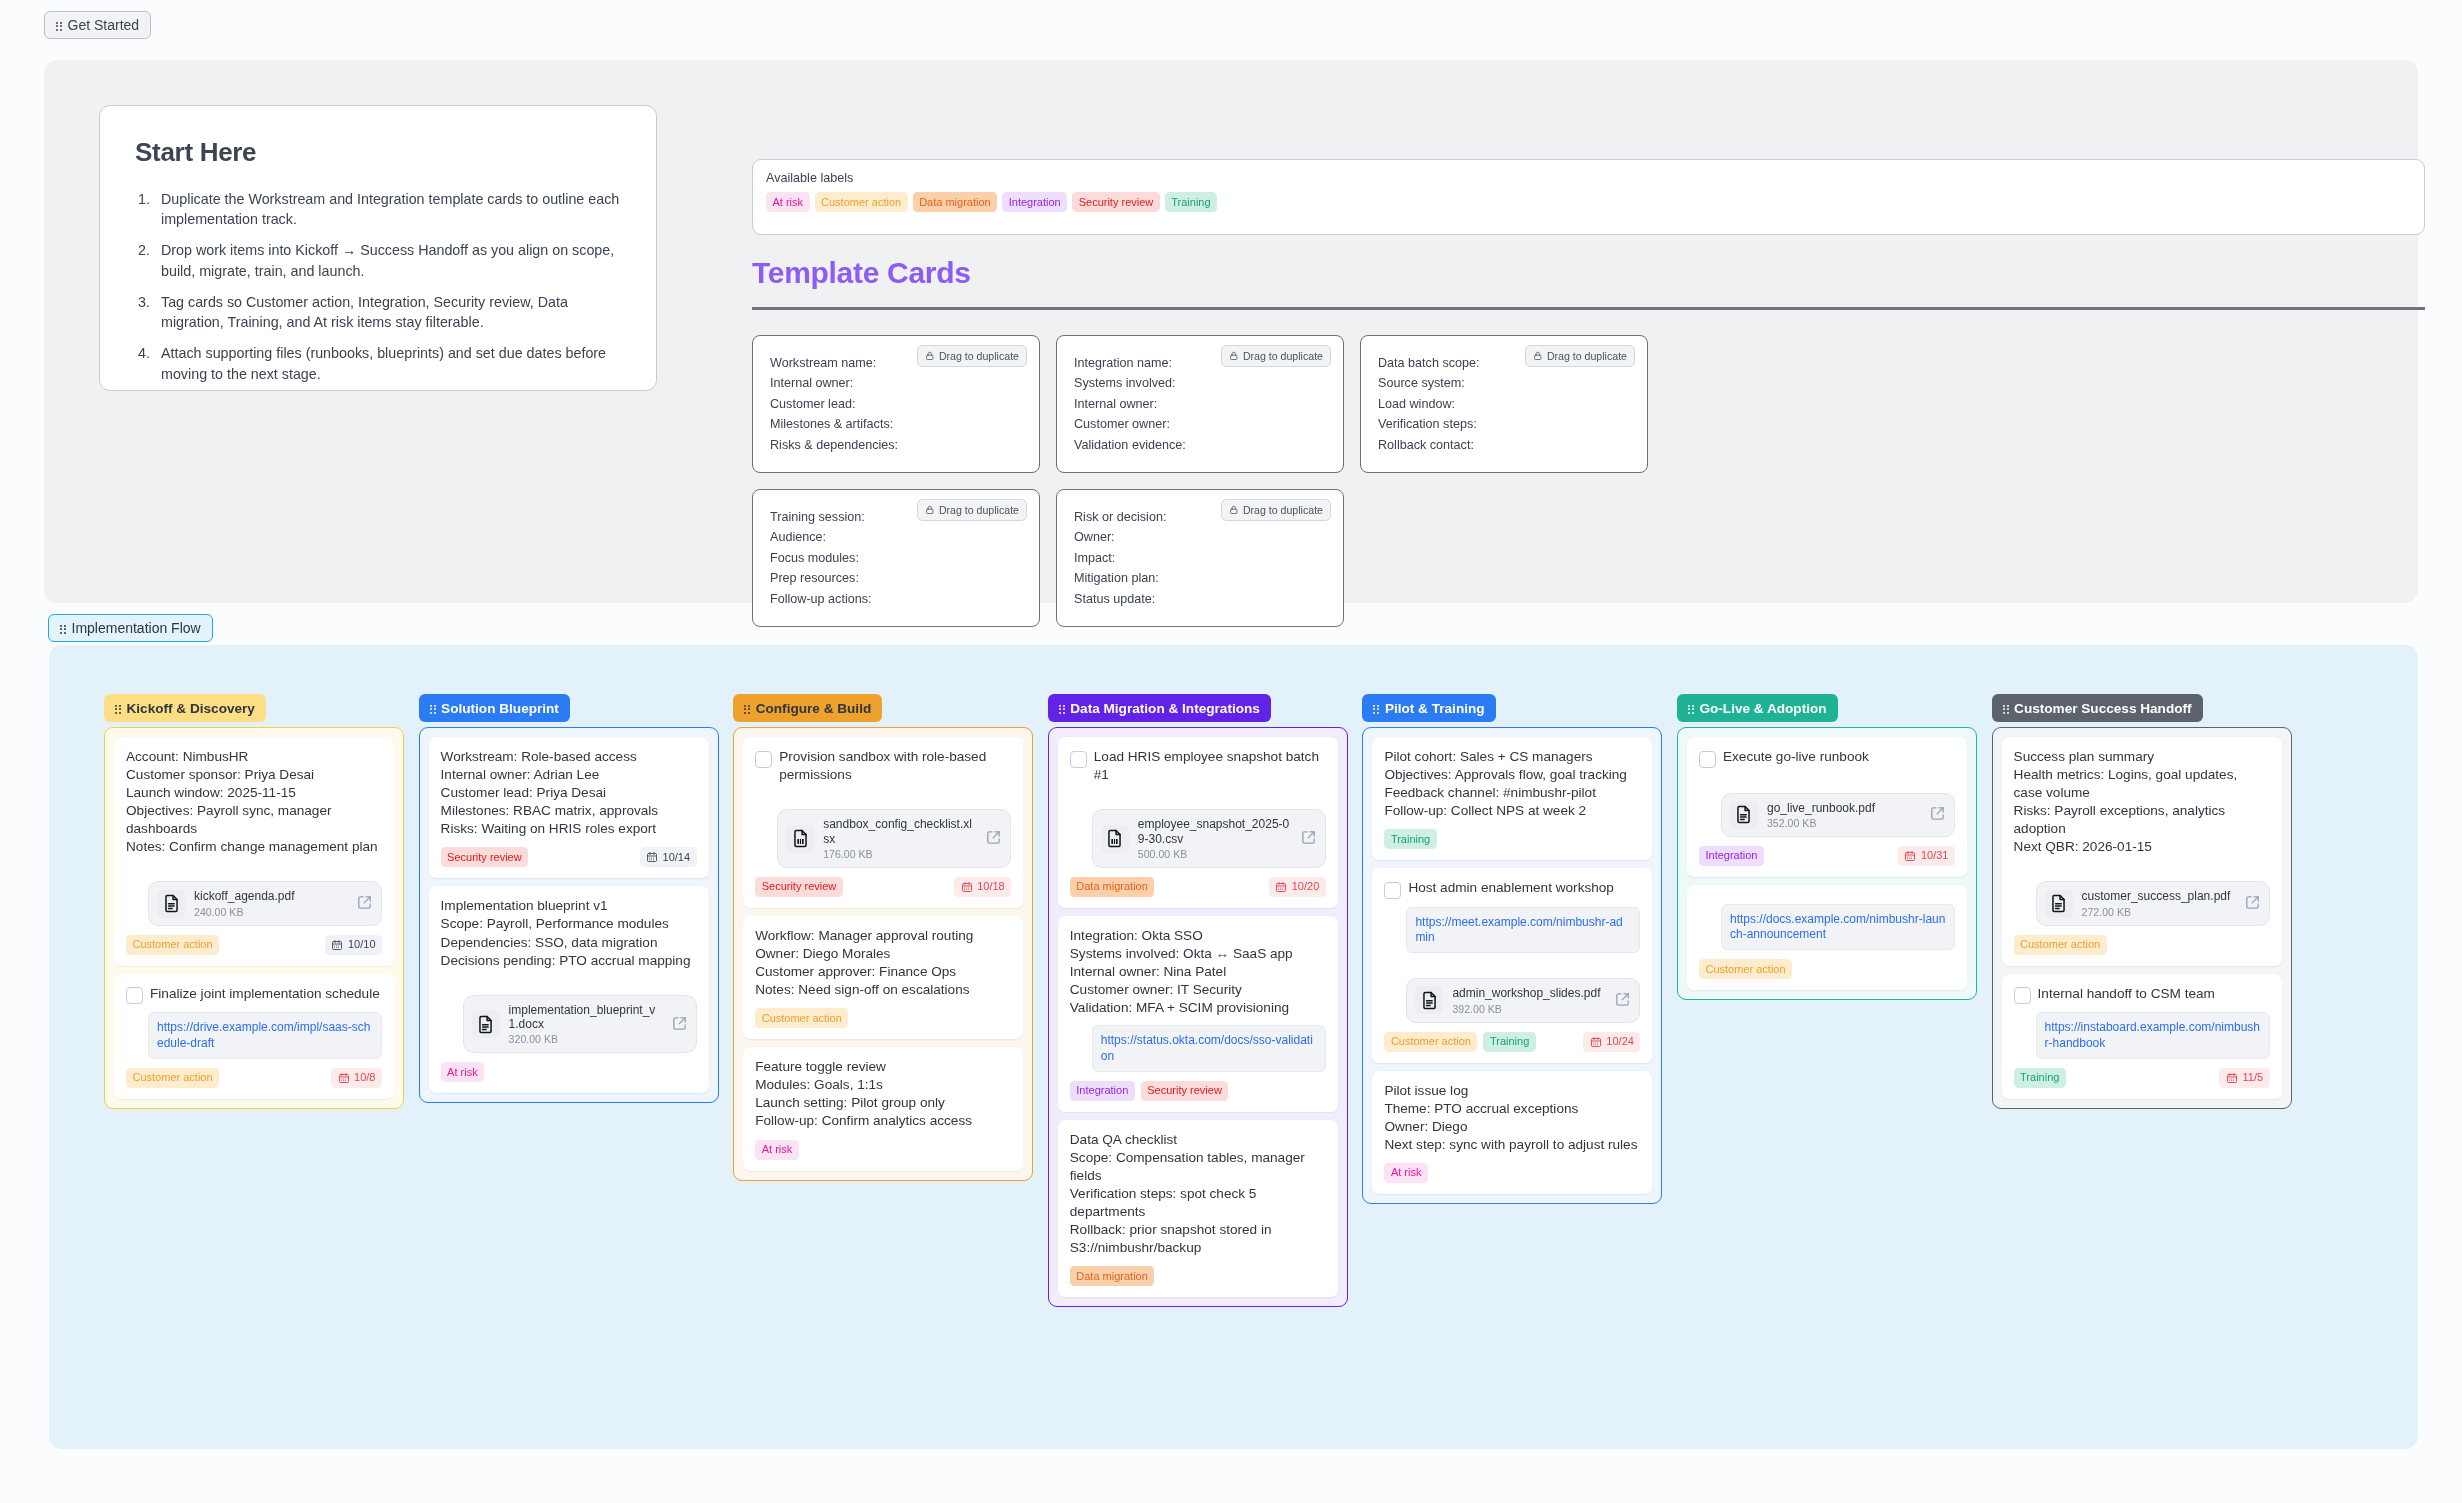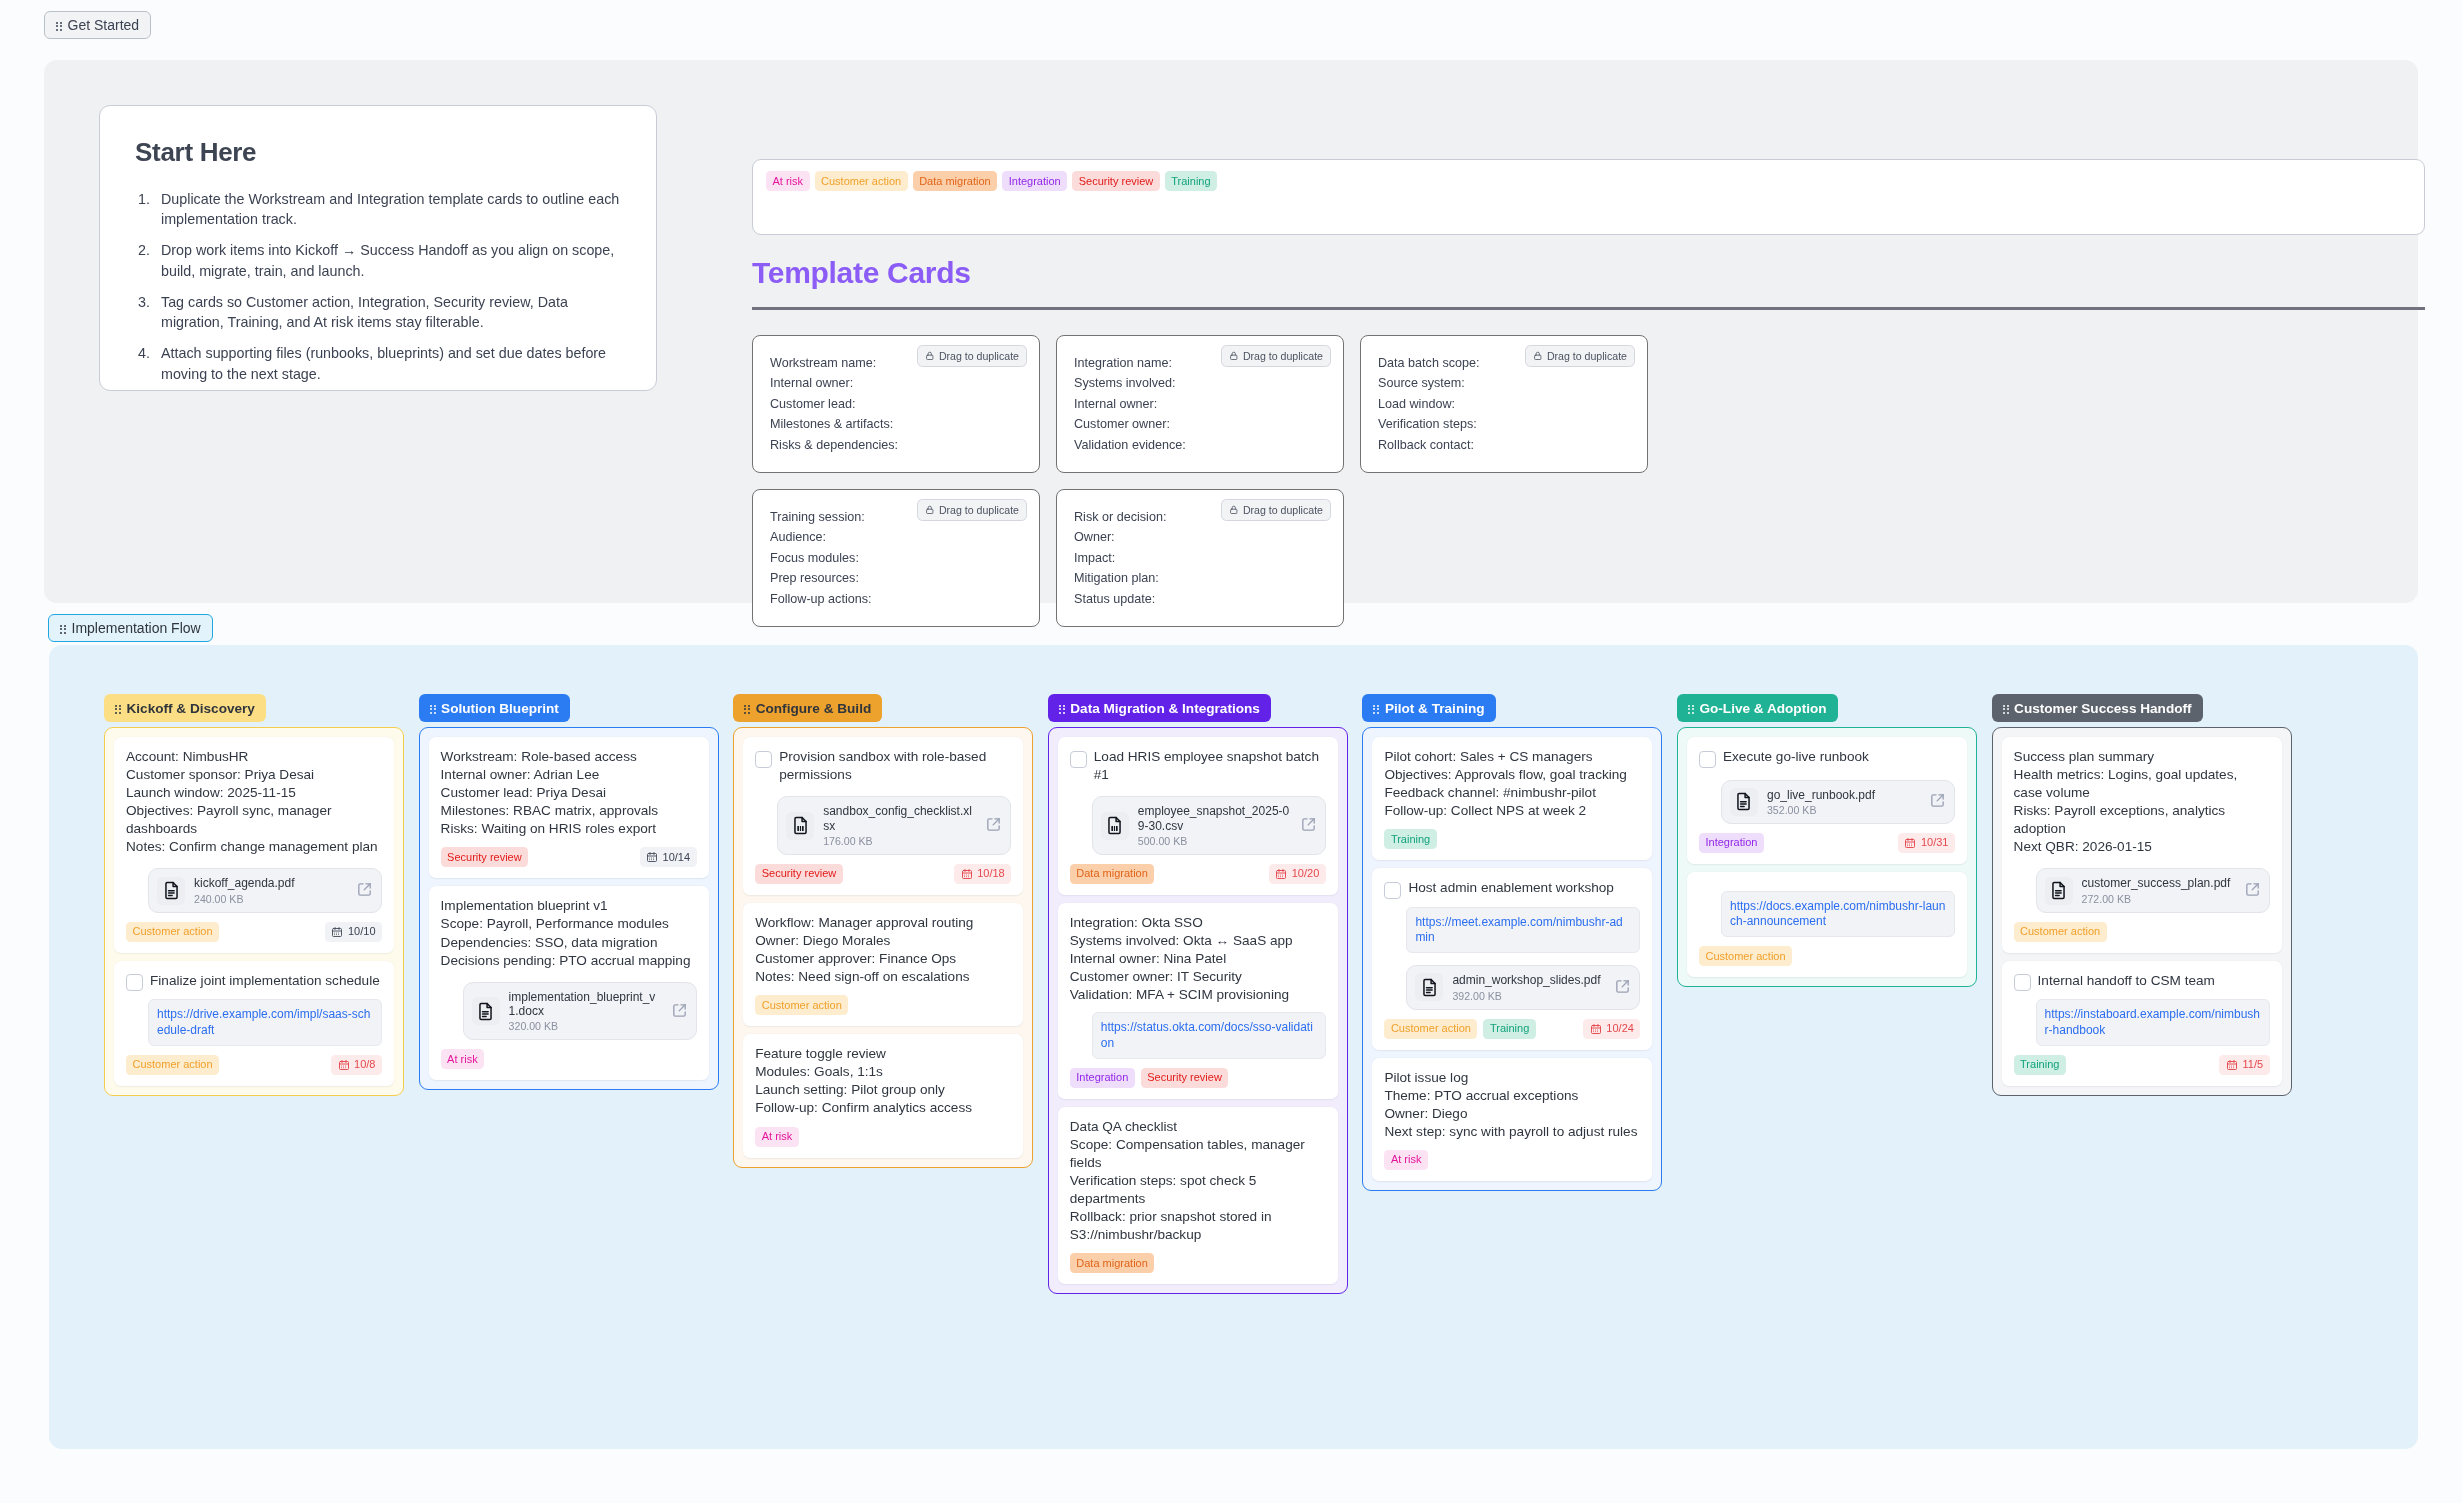--- a/index.html
+++ b/index.html
@@ -189,21 +189,21 @@
   .card-body {
     font-size: 13.6px; line-height: 1.33; color: #2f3640;
     white-space: pre-line;
   }
   .attach {
     display: flex; align-items: center; gap: 9px;
     background: #f2f3f6;
     border: 0.8px solid #e2e4ea;
     border-radius: 10px;
     padding: 7px 8px;
-    margin: 12px 0 0 22px;
+    margin: 25px 0 0 22px;
   }
   .file-ico {
     flex: none; width: 28px; height: 28px;
     background: #eceef2; border-radius: 5.5px;
     display: flex; align-items: center; justify-content: center;
   }
   .attach-meta { flex: 1 1 auto; min-width: 0; }
   .attach-name { font-size: 12px; line-height: 1.2; color: #2f3640; word-break: break-all; }
   .attach-size { font-size: 10.6px; color: #8a90a0; margin-top: 2px; }
   .ext-ico { flex: none; }
@@ -251,20 +251,21 @@
     <h2>Start Here</h2>
     <ol id="start-steps">
         <li>Duplicate the Workstream and Integration template cards to outline each implementation track.</li>
         <li>Drop work items into Kickoff → Success Handoff as you align on scope, build, migrate, train, and launch.</li>
         <li>Tag cards so Customer action, Integration, Security review, Data migration, Training, and At risk items stay filterable.</li>
         <li>Attach supporting files (runbooks, blueprints) and set due dates before moving to the next stage.</li>
       </ol>
   </div>
 
   <div id="labels-box">
+    <div class="lab-title">Available labels</div>
     <div class="lab-row" id="labels-row">
         <span class="pill" style="background: rgb(251, 227, 244); color: rgb(229, 20, 155);">At risk</span>
         <span class="pill" style="background: rgb(253, 236, 205); color: rgb(240, 160, 42);">Customer action</span>
         <span class="pill" style="background: rgb(251, 207, 169); color: rgb(224, 101, 26);">Data migration</span>
         <span class="pill" style="background: rgb(239, 221, 252); color: rgb(145, 39, 232);">Integration</span>
         <span class="pill" style="background: rgb(252, 220, 219); color: rgb(224, 27, 24);">Security review</span>
         <span class="pill" style="background: rgb(207, 238, 228); color: rgb(18, 163, 124);">Training</span>
       </div>
   </div>
 

